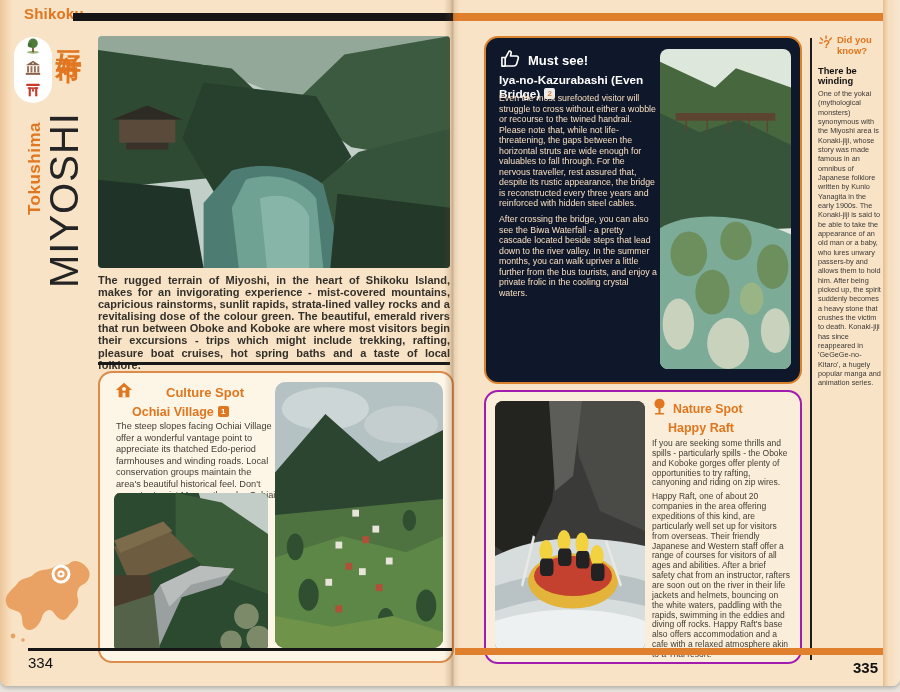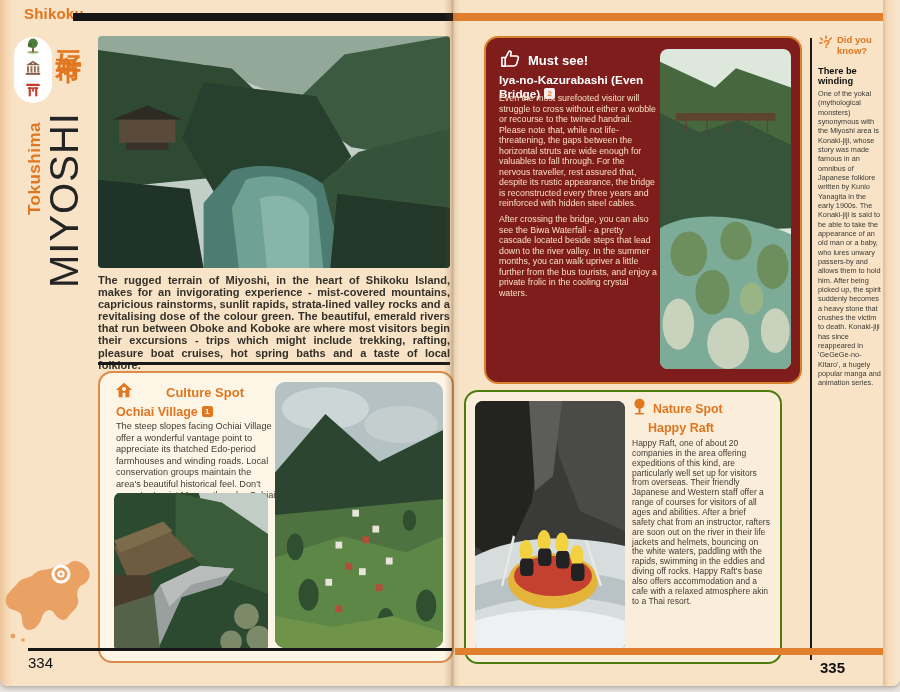--- a/index.html
+++ b/index.html
@@ -54,37 +54,37 @@
   
   #intro { left:98px; top:274px; width:352px; font-size:11px; font-weight:bold;
            line-height:1.1; text-align:justify; color:#33302a; }
   #rule-left-top { left:98px; top:362px; width:352px; height:3px; background:#191919; }
 
   
   .box { border-radius:14px; overflow:hidden; }
   #culture-box { left:98px; top:371px; width:352px; height:288px;
                  background:#fdf5e6; border:2px solid #db8c4c; }
   #mustsee-box { left:484px; top:36px; width:314px; height:344px;
-                 background:#7f1d1d; border:2px solid #d9822e; }
-  #nature-box  { left:464px; top:390px; width:314px; height:270px;
-                 background:#faeeda; border:2px solid #4d7c0f; }
+                 background:#0f172a; border:2px solid #d9822e; }
+  #nature-box  { left:484px; top:390px; width:314px; height:270px;
+                 background:#faeeda; border:2px solid #a21caf; }
 
   .tag-row { display:flex; align-items:center; gap:6px; }
   .tag-label { font-size:13px; font-weight:bold; color:#e0761f; }
   .spot-title { font-size:12.5px; font-weight:bold; color:#e0761f; }
   .marker { display:inline-block; width:11px; height:11px; border-radius:2px;
             background:#e0761f; color:#fff; font-size:8px; font-weight:bold;
             line-height:11px; text-align:center; vertical-align:2px; margin-left:4px; }
   .marker.light { background:rgba(255,255,255,.92); color:#d9822e; }
 
   .body-text { color:#413c34; }
   #culture-body { position:absolute; left:16px; top:48px; width:160px;
                   font-size:9.2px; line-height:1.25; }
   #culture-box .tag-row { position:absolute; left:14px; top:8px;gap:32px; }
-  #culture-title { position:absolute; left:16px; top:29px; }
+  #culture-title { position:absolute; left:32px; top:29px; }
   #photo-village { position:absolute; right:9px; top:9px; width:168px; height:266px; }
   #photo-thatch  { position:absolute; left:14px; top:120px; width:154px; height:158px; }
 
   #mustsee-box .tag-row { position:absolute; left:13px; top:10px; }
   #mustsee-box .tag-label { color:#fff; }
   #mustsee-title { position:absolute; left:13px; top:36px; width:170px;
                    font-size:11.8px; font-weight:bold; color:#fff; line-height:1.15; }
   #mustsee-body { position:absolute; left:13px; top:55px; width:158px;
                   font-size:8.8px; line-height:1.2; color:#f8dfc0; }
   #mustsee-body .para + .para { margin-top:5px; }
@@ -105,21 +105,21 @@
   #dyk-title { font-size:9.3px; font-weight:bold; color:#111; margin:10px 0 3px; }
   #dyk-body { font-size:7.3px; line-height:1.28; color:#3c3a36; }
 
   
   #map { left:3px; top:548px; width:100px; height:96px; }
 
   
   #rule-left-bottom { left:28px; top:648px; width:424px; height:3px; background:#161616; }
   #rule-right-bottom { left:455px; top:648px; width:428px; height:7px; background:#e0802e; }
   #page-num-left  { left:28px;  top:654px; font-size:15px; font-weight:normal; color:#111; }
-  #page-num-right { left:820px; top:659px; width:58px; text-align:left;
+  #page-num-right { left:820px; top:659px; width:58px; text-align:right;
                     font-size:15px; font-weight:bold; color:#111; }
 
   #edge-tab { left:884px; top:481px; width:16px; height:92px; background:#e0802e; }
 </style>
 </head>
 <body>
 
 <div id="spread">
 
   <div class="abs" id="left-edge"></div>
@@ -345,20 +345,21 @@
           <svg width="15" height="17" viewBox="0 0 16 18">
               <circle cx="8" cy="6" r="5.4" fill="#e0761f"></circle>
               <rect x="6.9" y="9" width="2.2" height="7" fill="#e0761f"></rect>
               <rect x="3" y="16" width="10" height="1.6" rx=".8" fill="#e0761f"></rect>
             </svg>
         </span>
         <span class="tag-label">Nature Spot</span>
       </div>
       <div id="nature-title">Happy Raft</div>
       <div class="body-text">
+        <div class="para">If you are seeking some thrills and spills - particularly spills - the Oboke and Koboke gorges offer plenty of opportunities to try rafting, canyoning and riding on zip wires.</div>
         <div class="para">Happy Raft, one of about 20 companies in the area offering expeditions of this kind, are particularly well set up for visitors from overseas. Their friendly Japanese and Western staff offer a range of courses for visitors of all ages and abilities. After a brief safety chat from an instructor, rafters are soon out on the river in their life jackets and helmets, bouncing on the white waters, paddling with the rapids, swimming in the eddies and diving off rocks. Happy Raft's base also offers accommodation and a cafe with a relaxed atmosphere akin to a Thai resort.</div>
       </div>
     </div>
   </div>
 
   <div class="abs" id="divider"></div>
   <div class="abs" id="dyk">
     <div id="dyk-head">
       <span>
         <svg width="16" height="16" viewBox="0 0 18 18">

